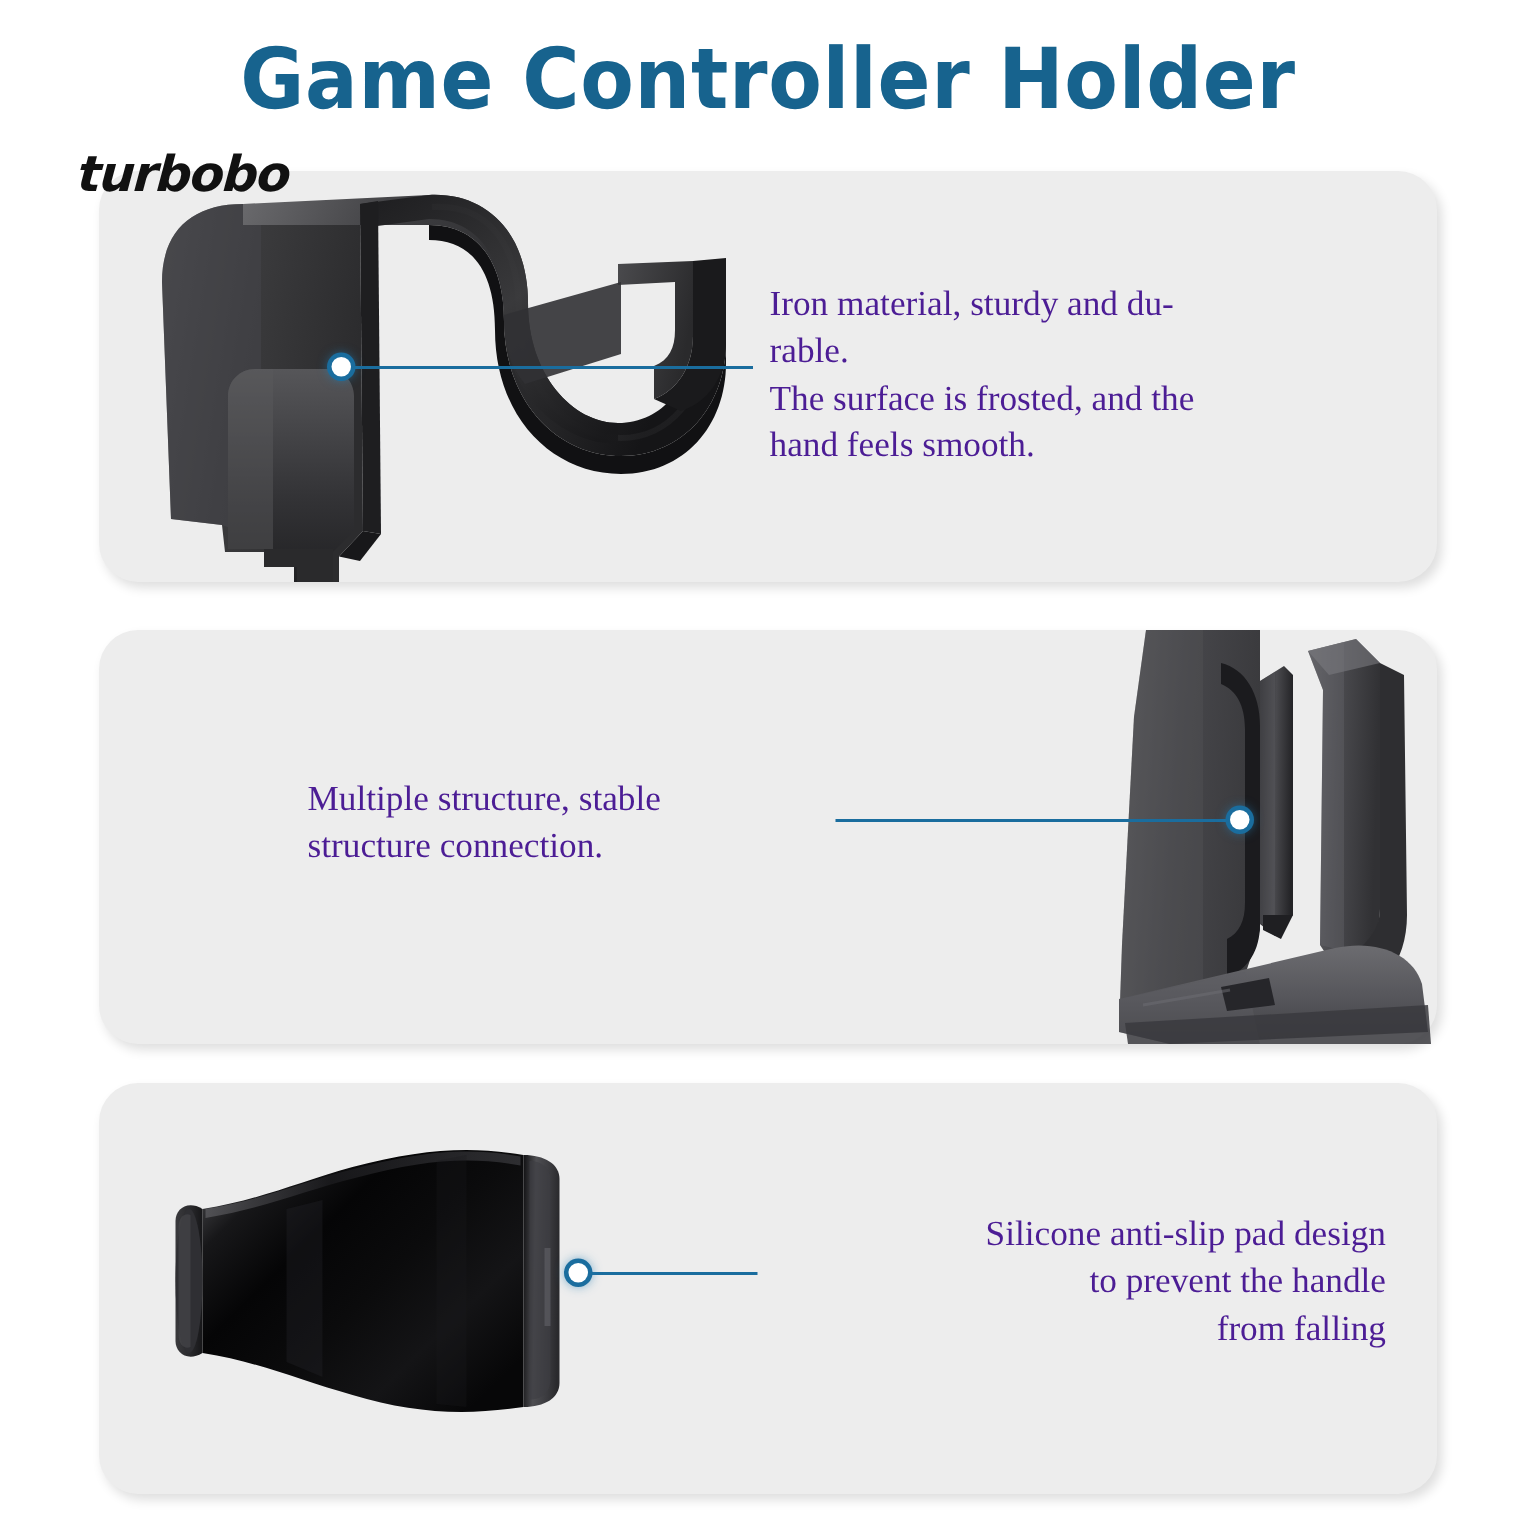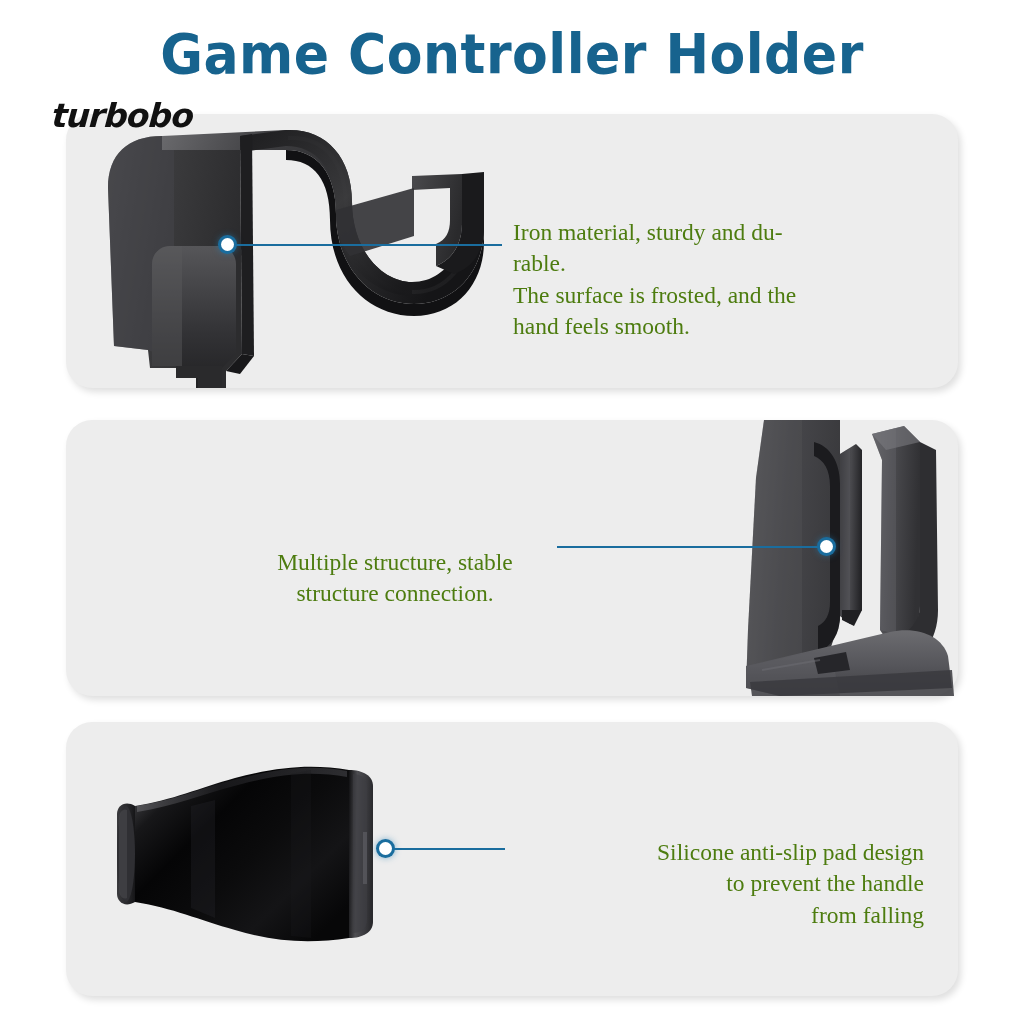--- a/index.html
+++ b/index.html
@@ -61,27 +61,26 @@
   #panel-1 { top: 114px;  height: 274px; }
   #panel-2 { top: 420px;  height: 276px; }
   #panel-3 { top: 722px;  height: 274px; }
 
   
   .callout-text {
     position: absolute;
     font-family: "Liberation Serif", serif;
     font-size: 23.5px;
     line-height: 1.33;
-    color: #4d7c0f;
+    color: #4c1d95;
     white-space: pre-line;
     z-index: 25;
-    margin-top: 29px;
   }
   #text-1 { left: 513px; top: 188px;  width: 420px; }
-  #text-2 { left: 205px; top: 518px;  width: 380px; text-align: center; }
+  #text-2 { left: 205px; top: 518px;  width: 380px; }
   #text-3 { left: 504px; top: 808px;  width: 420px; text-align: right; }
 
   
   .leader-line {
     position: absolute;
     height: 2px;
     background: #1a6d9e;
     z-index: 22;
   }
   .leader-dot {

